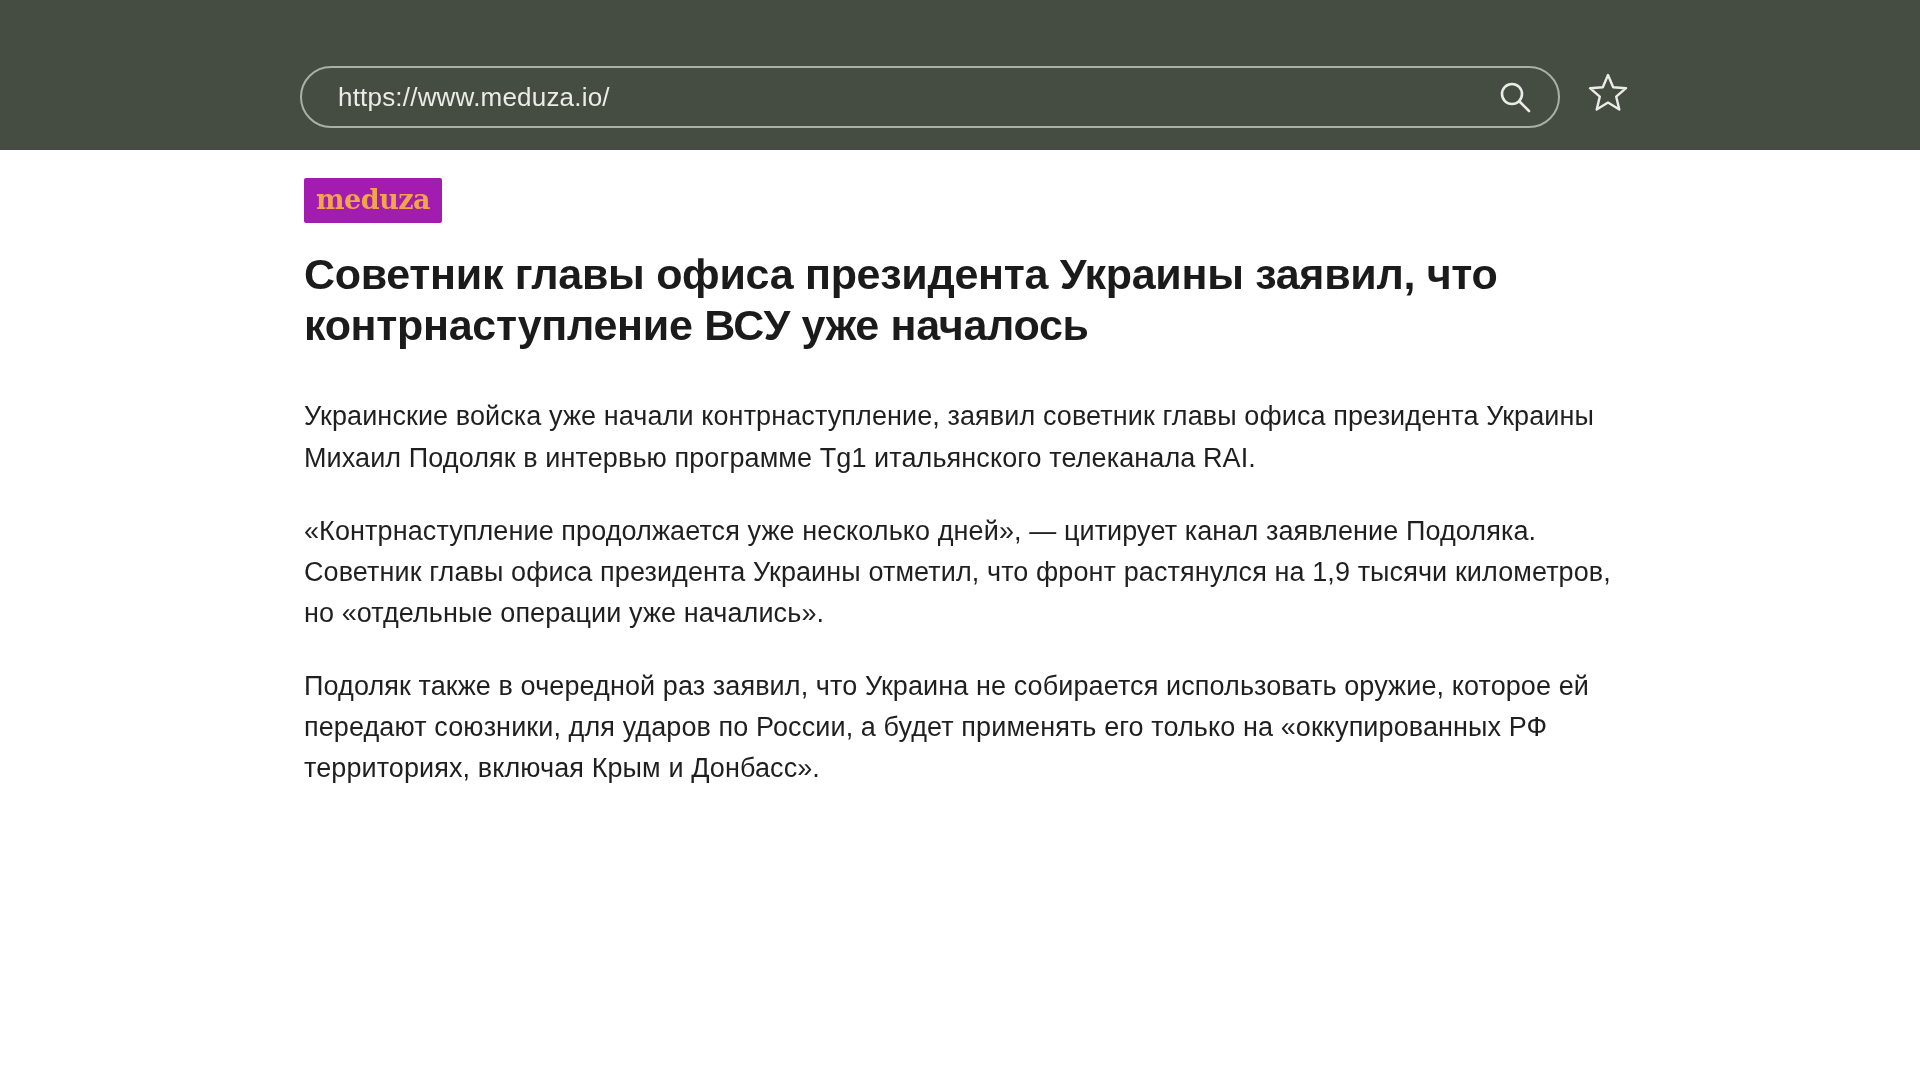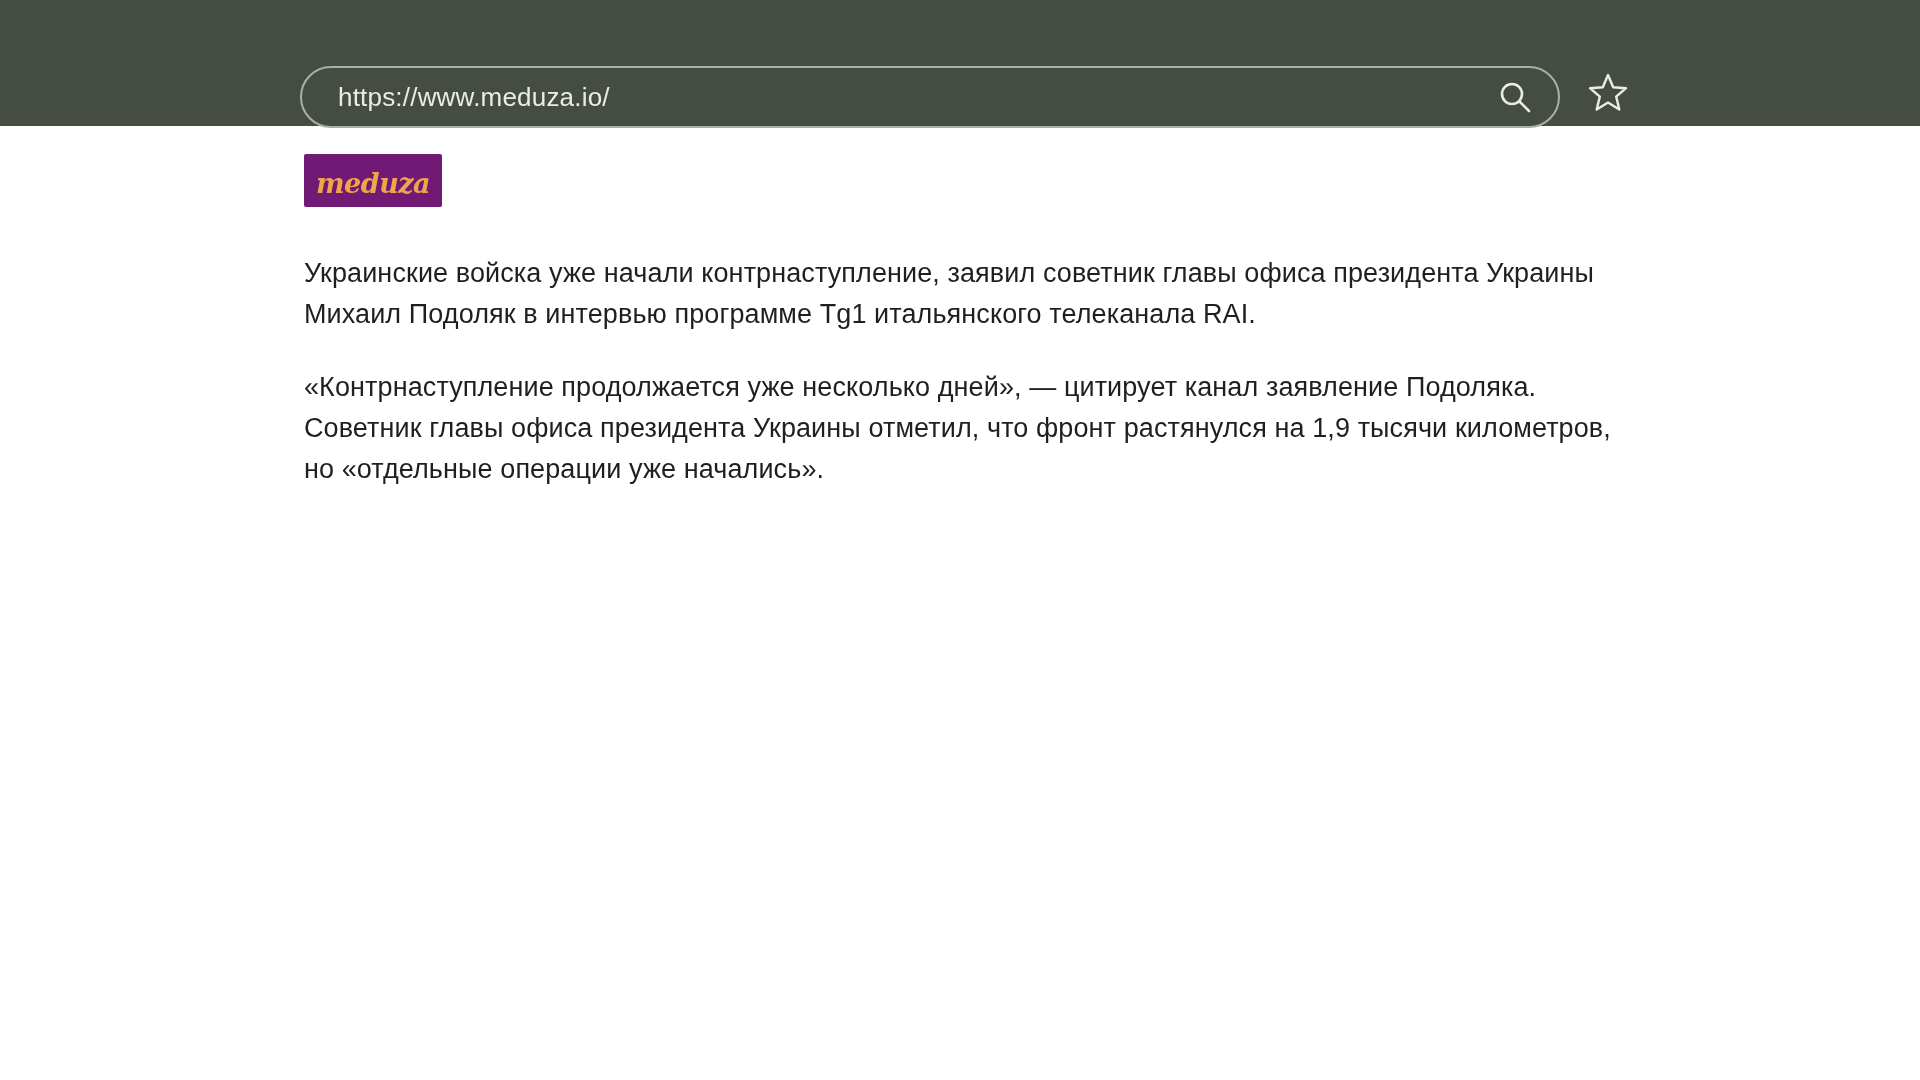--- a/index.html
+++ b/index.html
@@ -11,21 +11,21 @@
     overflow: hidden;
   }
   body {
     font-family: "Liberation Sans", sans-serif;
     background: #ffffff;
   }
 
   
   .browser-bar {
     width: 100%;
-    height: 126px;
+    height: 150px;
     background: #454c42;
     display: flex;
     align-items: center;
     padding: 0 4px 0 0;
     position: relative;
   }
   .url-pill {
     position: absolute;
     left: 300px;
     top: 66px;
@@ -68,29 +68,28 @@
     background: #ffffff;
     padding: 0;
   }
   .content {
     width: 1340px;
     margin: 0 0 0 304px;
     padding-top: 28px;
   }
   .logo {
     display: inline-block;
-    background: #701a75;
+    background: #a21caf;
     color: #f0a54a;
     font-family: "DejaVu Serif", serif;
     font-weight: 700;
-    font-style: italic;
     font-size: 27px;
     line-height: 1;
     letter-spacing: -0.5px;
-    padding: 16px 12px 10px 12px;
+    padding: 8px 12px 10px 12px;
     border-radius: 2px;
     -webkit-font-smoothing: antialiased;
   }
   h1.headline {
     margin: 26px 0 0 0;
     font-size: 43px;
     line-height: 1.18;
     font-weight: 700;
     letter-spacing: -0.3px;
     color: #1b1b1b;
@@ -131,20 +130,22 @@
       <polygon points="20,3 25.2,15.2 38,16.2 28.2,24.6 31.3,37.5 20,30.6 8.7,37.5 11.8,24.6 2,16.2 14.8,15.2" fill="none" stroke="#e9ece7" stroke-width="2.4" stroke-linejoin="round"></polygon>
     </svg>
   </span>
 </div>
 
 <div class="page">
   <div class="content">
 
     <div class="logo">meduza</div>
 
+    <h1 class="headline">Советник главы офиса президента Украины заявил, что контрнаступление ВСУ уже началось</h1>
 
     <div class="body-text">
       <p>Украинские войска уже начали контрнаступление, заявил советник главы офиса президента Украины Михаил Подоляк в интервью программе Tg1 итальянского телеканала RAI.</p>
       <p>«Контрнаступление продолжается уже несколько дней», — цитирует канал заявление Подоляка. Советник главы офиса президента Украины отметил, что фронт растянулся на 1,9 тысячи километров, но «отдельные операции уже начались».</p>
+      <p>Подоляк также в очередной раз заявил, что Украина не собирается использовать оружие, которое ей передают союзники, для ударов по России, а будет применять его только на «оккупированных РФ территориях, включая Крым и Донбасс».</p>
     </div>
 
   </div>
 </div>
 
 </body></html>

